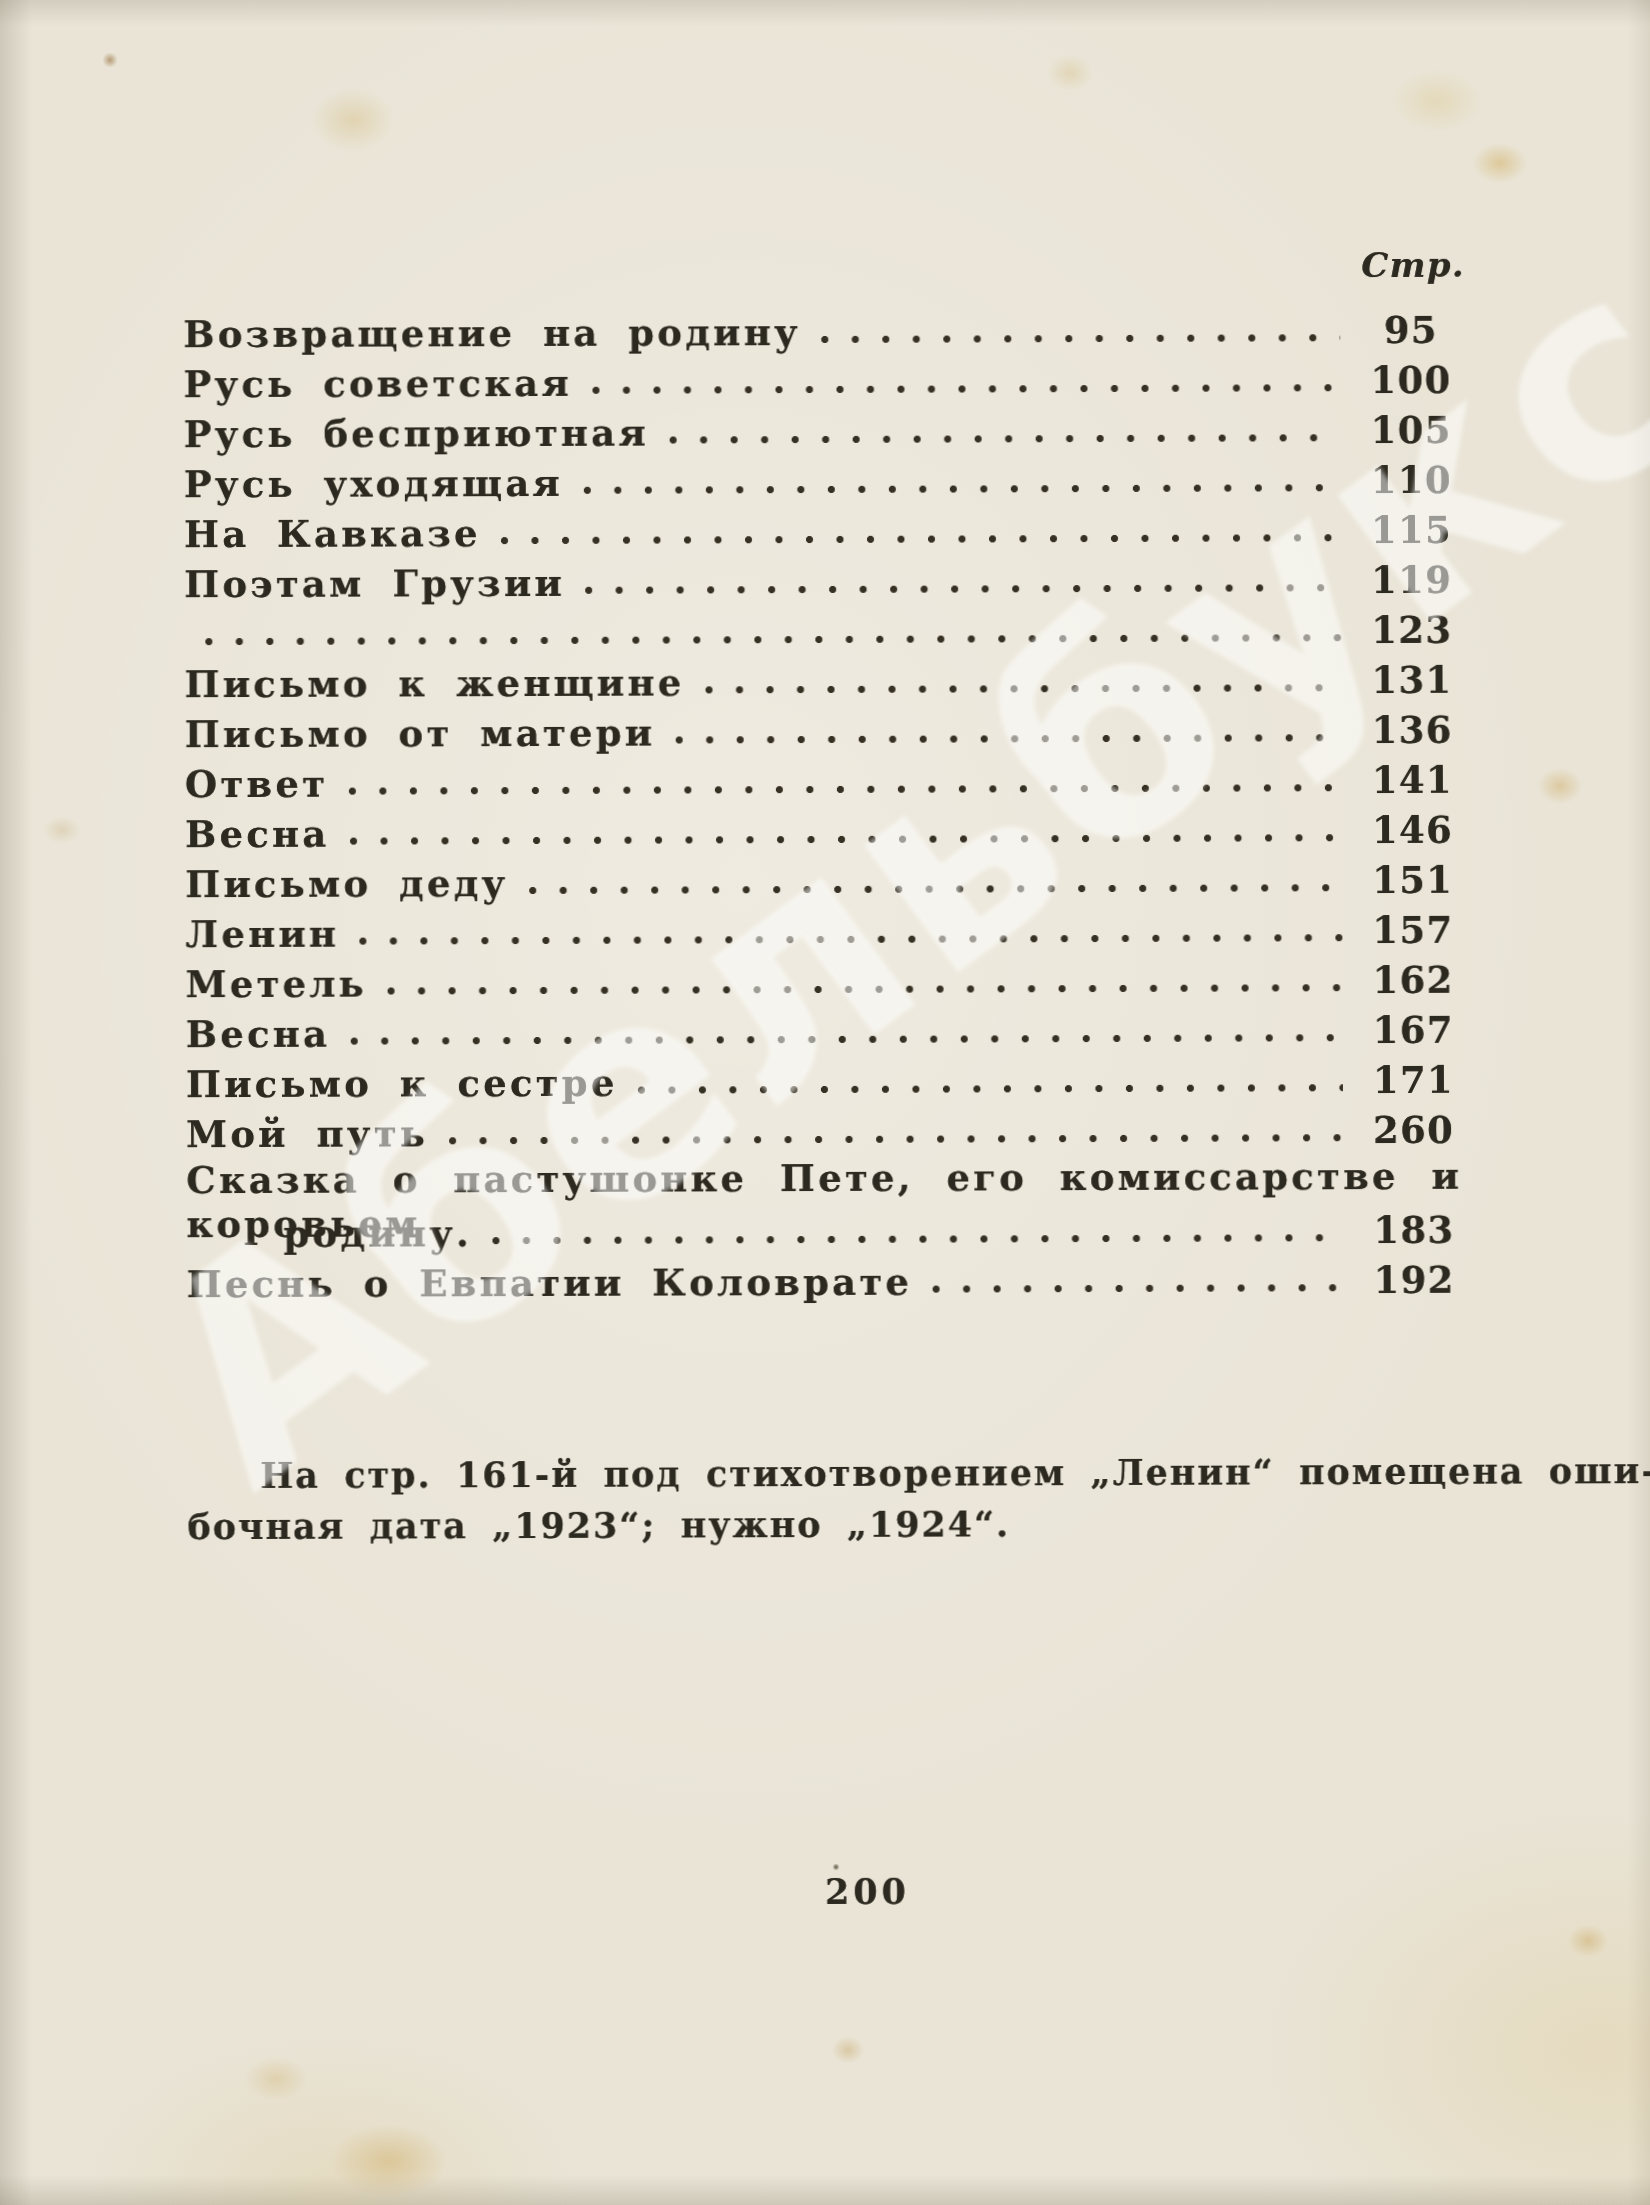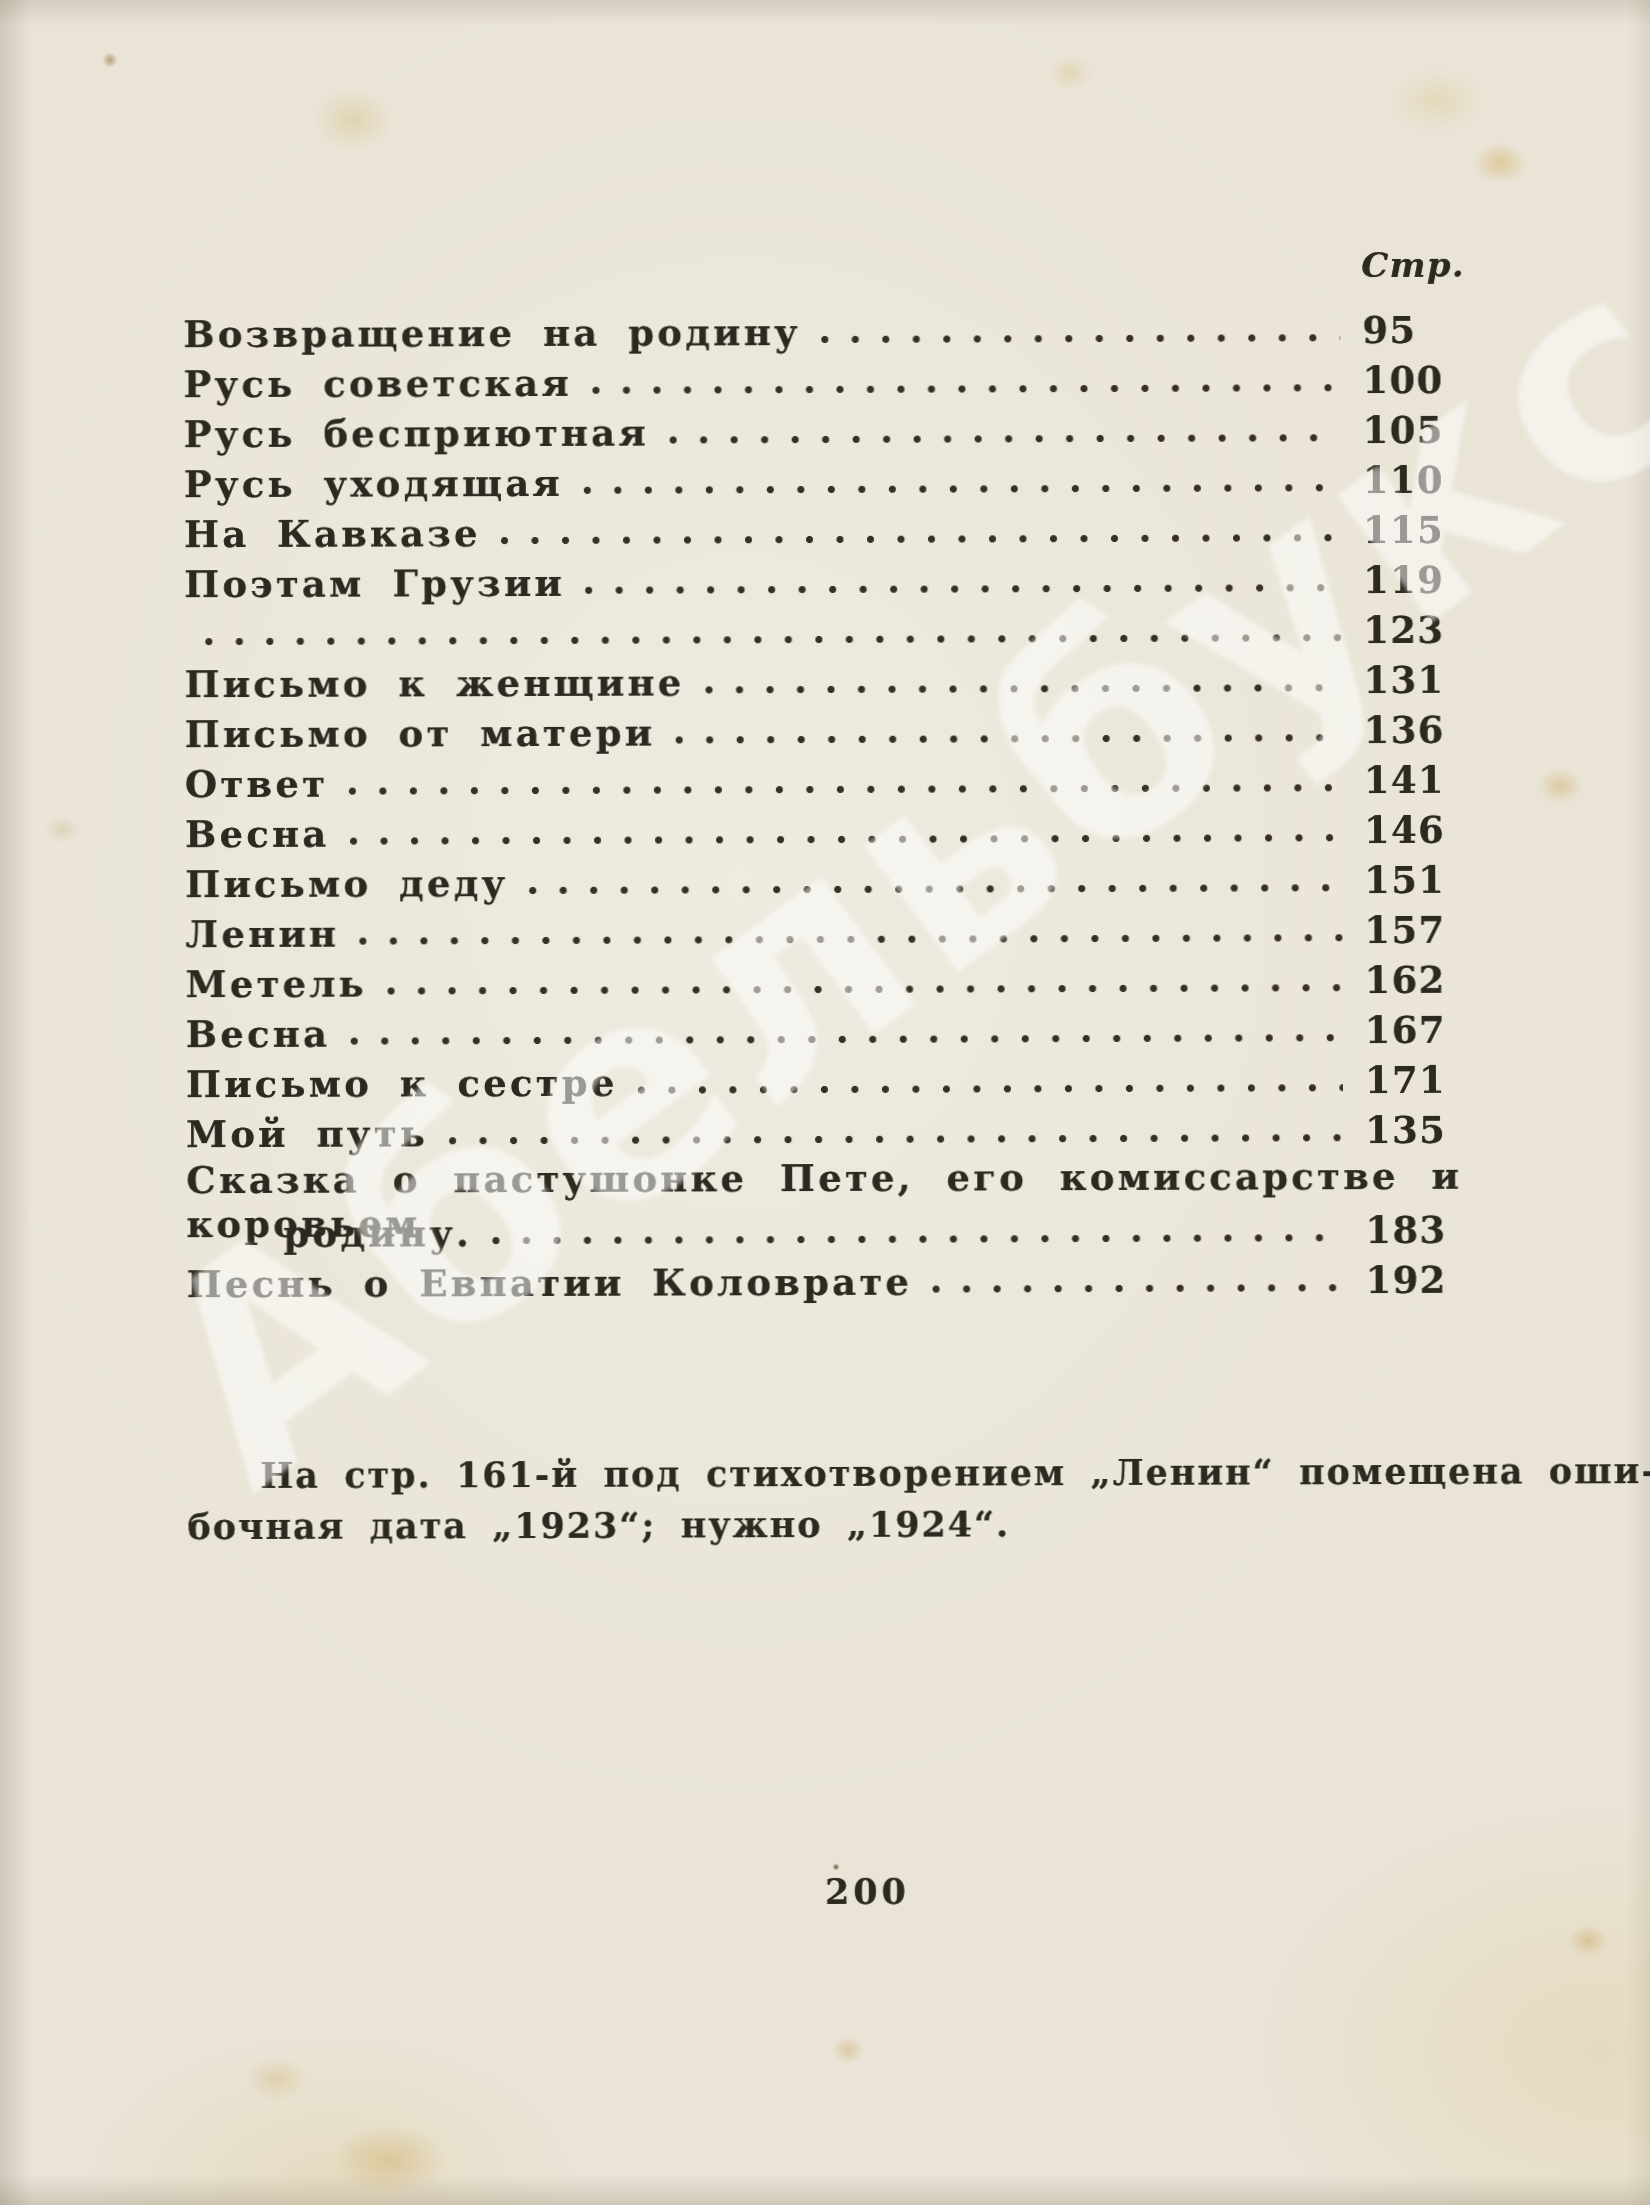--- a/index.html
+++ b/index.html
@@ -64,21 +64,21 @@
     letter-spacing: 3.2px; word-spacing: 11.7px;
   }
   .toc-row .dots {
     flex: 1 1 auto; height: 9px;
     margin: 0 22px 11.7px 19.5px;
     background-image: radial-gradient(circle 3.9px at 4.5px 4.5px, #363023 3.2px, rgba(54,48,35,0) 3.9px);
     background-size: 30.5px 9px;
     background-repeat: repeat-x;
   }
   .toc-row .p {
-    flex: 0 0 97px; text-align: left;
+    flex: 0 0 97px; text-align: center;
     line-height: 1.05; padding-bottom: 3.9px;
     letter-spacing: 1.3px;
   }
   .toc-row.full { display: block; text-align: justify; text-align-last: justify; }
   .toc-row.full .t { display: inline; white-space: normal; }
   .toc-row.indent { padding-left: 97px; }
   .note {
     position: absolute; top: 1448px; left: 186px;
     width: 1232px;
     font-weight: 700; font-size: 35px; line-height: 51px;
@@ -186,21 +186,21 @@
     <span class="p">167</span>
   </div>
         <div class="toc-row">
     <span class="t">Письмо к сестре</span>
     <span class="dots"></span>
     <span class="p">171</span>
   </div>
         <div class="toc-row">
     <span class="t">Мой путь</span>
     <span class="dots"></span>
-    <span class="p">135</span>
+    <span class="p">260</span>
   </div>
         <div class="toc-row full nodots">
     <span class="t">Сказка о пастушонке Пете, его комиссарстве и коровьем</span>
     
     
   </div>
         <div class="toc-row indent">
     <span class="t">родину.</span>
     <span class="dots"></span>
     <span class="p">183</span>

